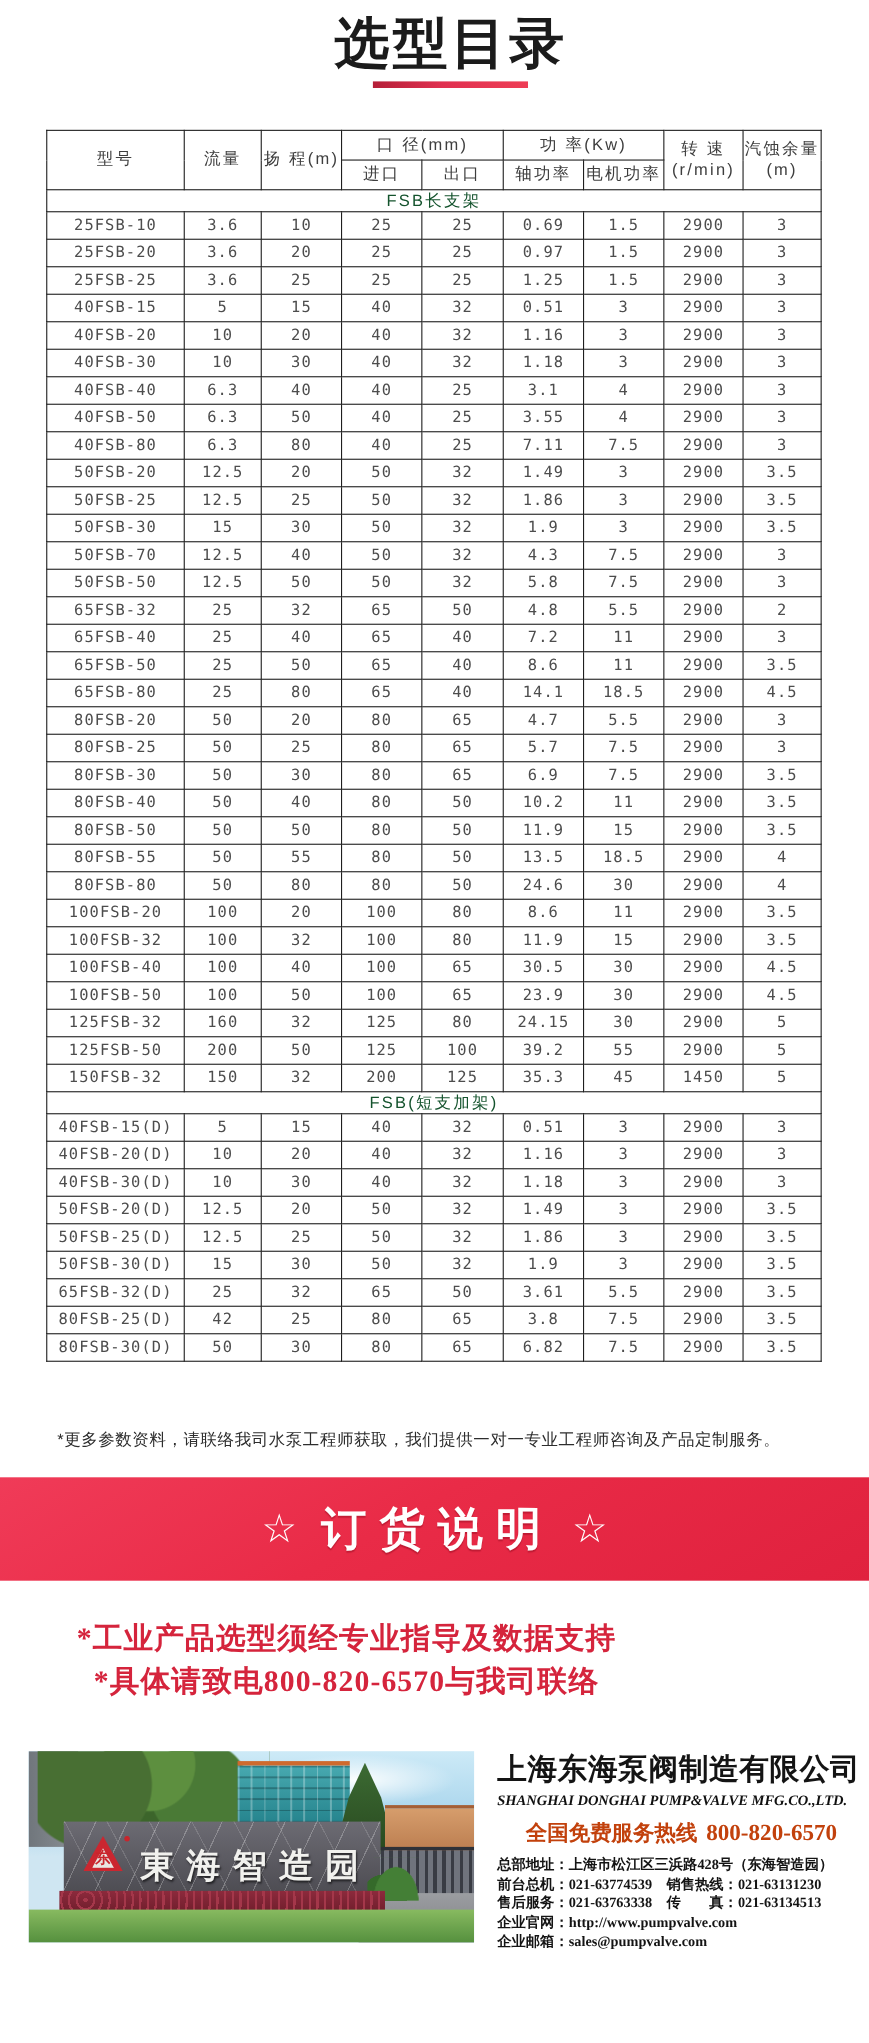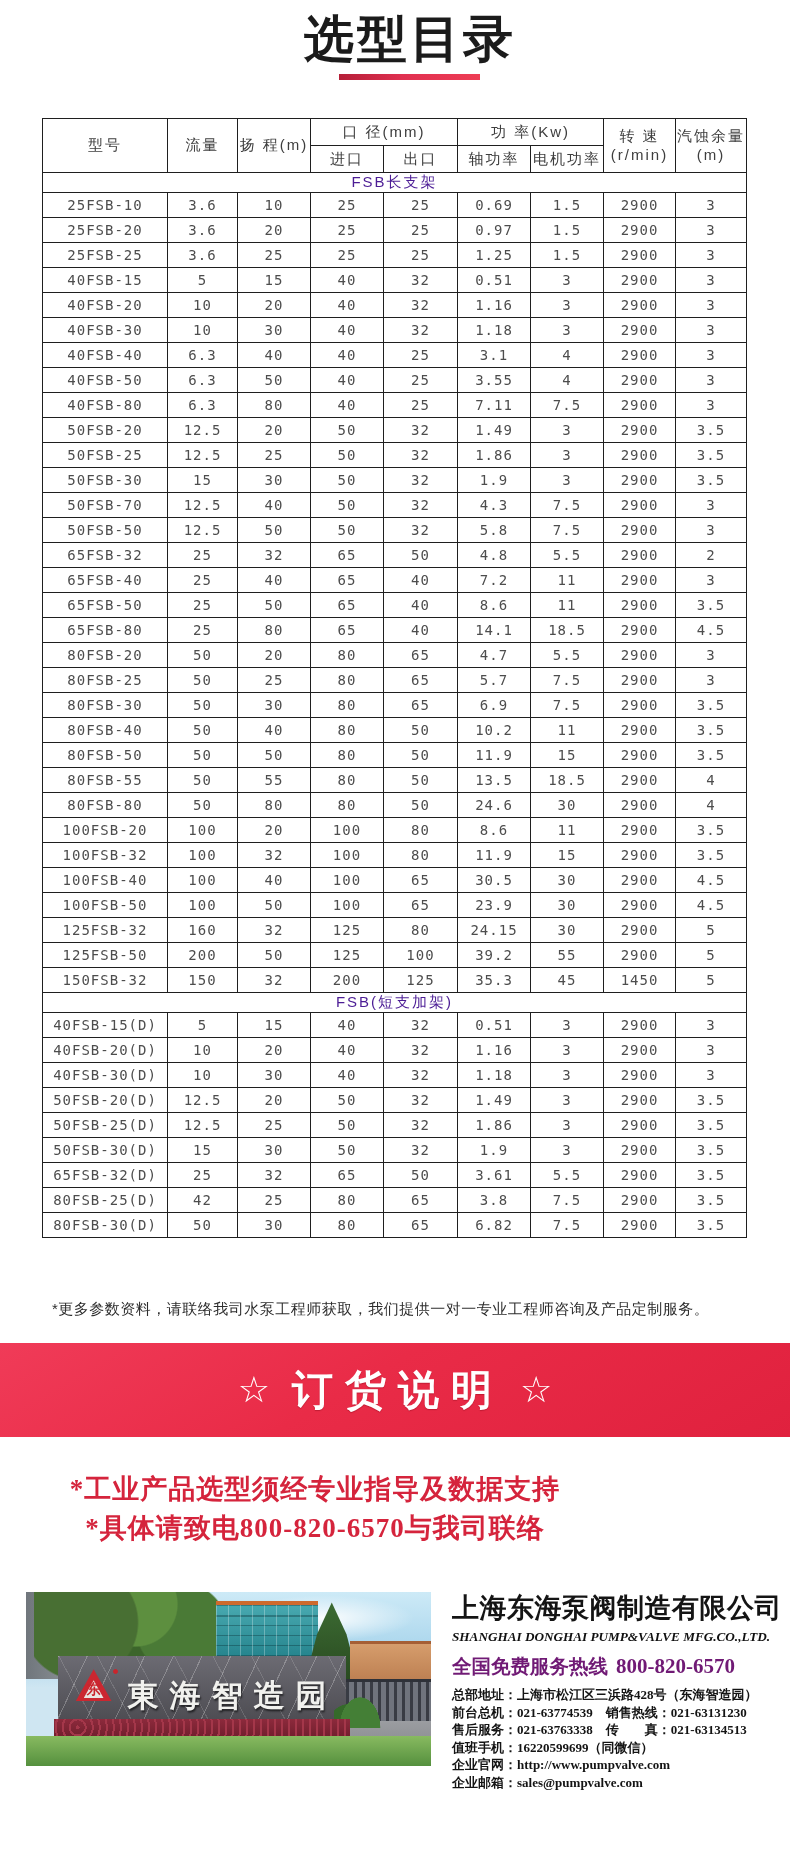--- a/index.html
+++ b/index.html
@@ -27,21 +27,21 @@
   }
   table.catalog th, table.catalog td {
     border:1px solid #1f1f1f; text-align:center; vertical-align:middle;
     padding:0; font-weight:normal;
   }
   table.catalog thead th {
     height:27px; font-size:15px; color:#3e3e3e; letter-spacing:2px;
     line-height:1.25;
   }
   table.catalog td.section-cell {
-    height:16px; font-size:15px; color:#4c1d95; letter-spacing:2px;text-align:center;
+    height:16px; font-size:15px; color:#14532d; letter-spacing:2px;text-align:center;
   }
   table.catalog tbody td.data-cell {
     height:25px; font-size:14px; color:#4d4d4d; letter-spacing:1px;
     font-family:"DejaVu Sans Mono","Liberation Sans", monospace;
   }
 
   .footnote {
     position:absolute; top:1300px; left:52px; width:700px;
     font-size:15px; color:#2d2d2d; letter-spacing:0.5px;
   }
@@ -124,21 +124,21 @@
       repeating-radial-gradient(circle at 8% 40%, #a4374a 0 2px, rgba(0,0,0,0) 2px 7px),
       linear-gradient(180deg,#8d2a3c,#6d1d2b); }
   .p-lawn { position:absolute; left:0; top:83%; width:100%; height:17%;
     background:linear-gradient(180deg,#88ba60,#55903e); }
 
   .footer-info { position:absolute; top:1590px; left:452px; width:336px; }
   .company-cn { font-size:27px; font-weight:bold; color:#141414; letter-spacing:0.5px; white-space:nowrap; }
   .company-en { margin-top:3px; font-family:"Liberation Serif", serif; font-weight:bold;
     font-size:13.2px; color:#101010; white-space:nowrap;font-style:italic; }
   .hotline { margin-top:8px; font-family:"Liberation Serif", serif; font-weight:bold;
-    color:#701a75; font-size:19.5px; white-space:nowrap; }
+    color:#c2410c; font-size:19.5px; white-space:nowrap;margin-left:26px; }
   .hotline .hotline-number { margin-left:8px; font-size:21px; }
   .contact-lines { margin-top:6px; }
   .contact-lines p {
     font-family:"Liberation Serif", serif; font-weight:bold;
     font-size:13px; line-height:17.6px; color:#141414; white-space:nowrap;
   }
 </style>
 </head>
 <body>
 
@@ -676,19 +676,18 @@
   <div class="footer-info">
     <div class="company-cn">上海东海泵阀制造有限公司</div>
     <div class="company-en">SHANGHAI DONGHAI PUMP&amp;VALVE MFG.CO.,LTD.</div>
     <div class="hotline">
       <span>全国免费服务热线</span><span class="hotline-number">800-820-6570</span>
     </div>
     <div class="contact-lines">
         <p>总部地址：上海市松江区三浜路428号（东海智造园）</p>
         <p>前台总机：021-63774539　销售热线：021-63131230</p>
         <p>售后服务：021-63763338　传　　真：021-63134513</p>
-        <p>值班手机：16220599699（同微信）</p>
         <p>企业官网：http://www.pumpvalve.com</p>
         <p>企业邮箱：sales@pumpvalve.com</p>
       </div>
   </div>
 
 </div>
 
 </body></html>

